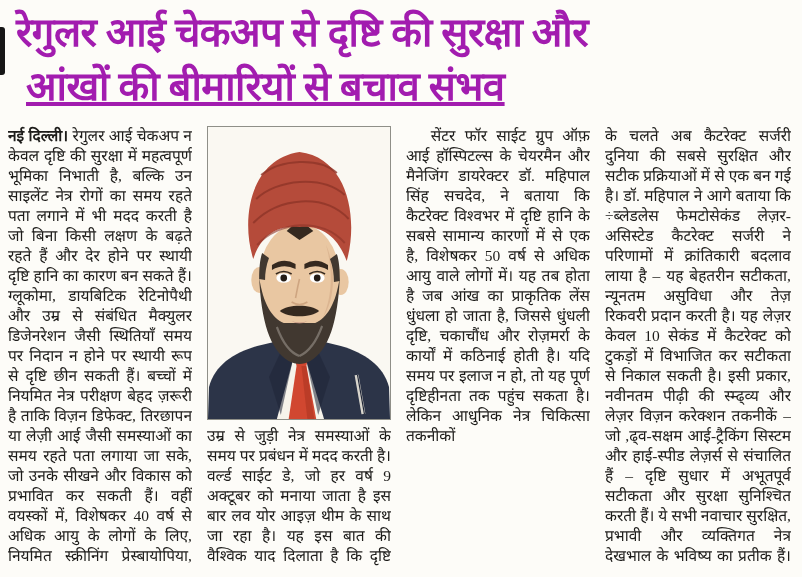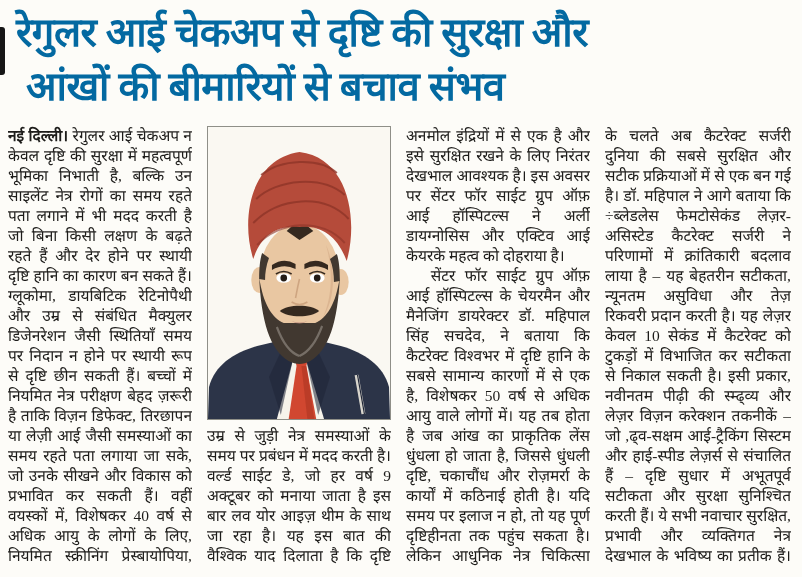--- a/index.html
+++ b/index.html
@@ -11,26 +11,26 @@
     background:#fdfcf8; overflow:hidden; color:#141414;
   }
 
   .scan-mark {
     position:absolute; left:0; top:27px; width:5px; height:48px;
     background:#161616; border-radius:0 3px 3px 0;
   }
 
   .headline {
     padding:6px 12px 0 16px;
-    font-weight:700; color:#0369a1;
+    font-weight:700; color:#a21caf;
     font-size:40px; line-height:54px;
     letter-spacing:-0.5px;
   }
   .headline .hl { display:block; white-space:nowrap; }
-  .headline .hl + .hl { padding-left:10px; }
+  .headline .hl + .hl { padding-left:10px;text-decoration:underline; }
 
   .body-grid {
     display:grid;
     grid-template-columns:184px 184px 184px 186px;
     column-gap:15px;
     padding:12px 8px 0 8px;
     height:452px; overflow:hidden;
   }
   .col { overflow:hidden; }
 
@@ -127,21 +127,20 @@
             <path d="M49 72 C70 52 116 48 139 68" fill="none" stroke-width="2" opacity="0.8" stroke="#8e3428"></path>
             <path d="M46 96 C72 70 118 66 143 92" fill="none" stroke-width="2" opacity="0.8" stroke="#8e3428"></path>
             <path d="M50 118 C72 94 116 90 139 116" fill="none" stroke-width="2" opacity="0.6" stroke="#8e3428"></path>
           </g>
         </svg>
       </figure>
       <p class="para">उम्र से जुड़ी नेत्र समस्याओं के समय पर प्रबंधन में मदद करती है। वर्ल्ड साईट डे, जो हर वर्ष 9 अक्टूबर को मनाया जाता है इस बार लव योर आइज़ थीम के साथ जा रहा है। यह इस बात की वैश्विक याद दिलाता है कि दृष्टि हमारे सबसे</p>
     </div>
 
     <div class="col">
-      <p class="para">अनमोल इंद्रियों में से एक है और इसे सुरक्षित रखने के लिए निरंतर देखभाल आवश्यक है। इस अवसर पर सेंटर फॉर साईट ग्रुप ऑफ़ आई हॉस्पिटल्स ने अर्ली डायग्नोसिस और एक्टिव आई केयरके महत्व को दोहराया है।</p>
       <p class="para indent">सेंटर फॉर साईट ग्रुप ऑफ़ आई हॉस्पिटल्स के चेयरमैन और मैनेजिंग डायरेक्टर डॉ. महिपाल सिंह सचदेव, ने बताया कि कैटरेक्ट विश्वभर में दृष्टि हानि के सबसे सामान्य कारणों में से एक है, विशेषकर 50 वर्ष से अधिक आयु वाले लोगों में। यह तब होता है जब आंख का प्राकृतिक लेंस धुंधला हो जाता है, जिससे धुंधली दृष्टि, चकाचौंध और रोज़मर्रा के कार्यों में कठिनाई होती है। यदि समय पर इलाज न हो, तो यह पूर्ण दृष्टिहीनता तक पहुंच सकता है। लेकिन आधुनिक नेत्र चिकित्सा तकनीकों</p>
     </div>
 
     <div class="col">
       <p class="para">के चलते अब कैटरेक्ट सर्जरी दुनिया की सबसे सुरक्षित और सटीक प्रक्रियाओं में से एक बन गई है। डॉ. महिपाल ने आगे बताया कि ÷ब्लेडलेस फेमटोसेकंड लेज़र-असिस्टेड कैटरेक्ट सर्जरी ने परिणामों में क्रांतिकारी बदलाव लाया है – यह बेहतरीन सटीकता, न्यूनतम असुविधा और तेज़ रिकवरी प्रदान करती है। यह लेज़र केवल 10 सेकंड में कैटरेक्ट को टुकड़ों में विभाजित कर सटीकता से निकाल सकती है। इसी प्रकार, नवीनतम पीढ़ी की स्म्ढ्व्य और लेज़र विज़न करेक्शन तकनीकें – जो ,ढ्व-सक्षम आई-ट्रैकिंग सिस्टम और हाई-स्पीड लेज़र्स से संचालित हैं – दृष्टि सुधार में अभूतपूर्व सटीकता और सुरक्षा सुनिश्चित करती हैं। ये सभी नवाचार सुरक्षित, प्रभावी और व्यक्तिगत नेत्र देखभाल के भविष्य का प्रतीक हैं।÷</p>
     </div>
 
   </div>
 </div>
 

